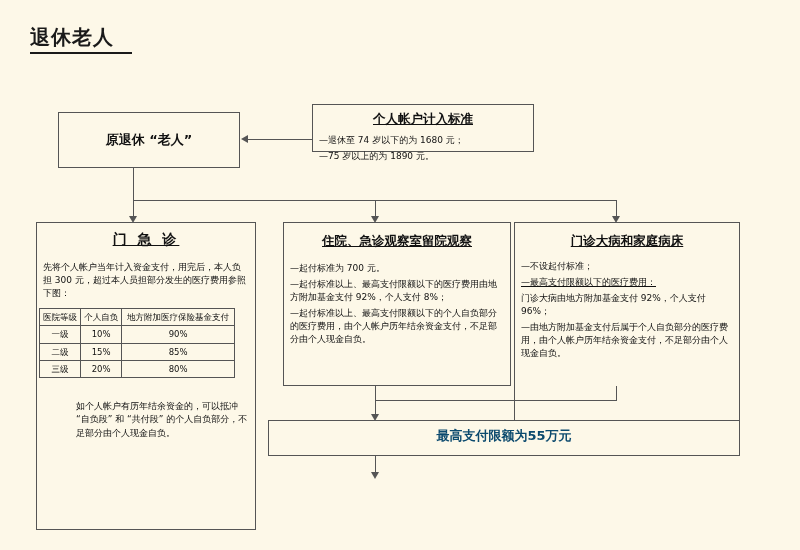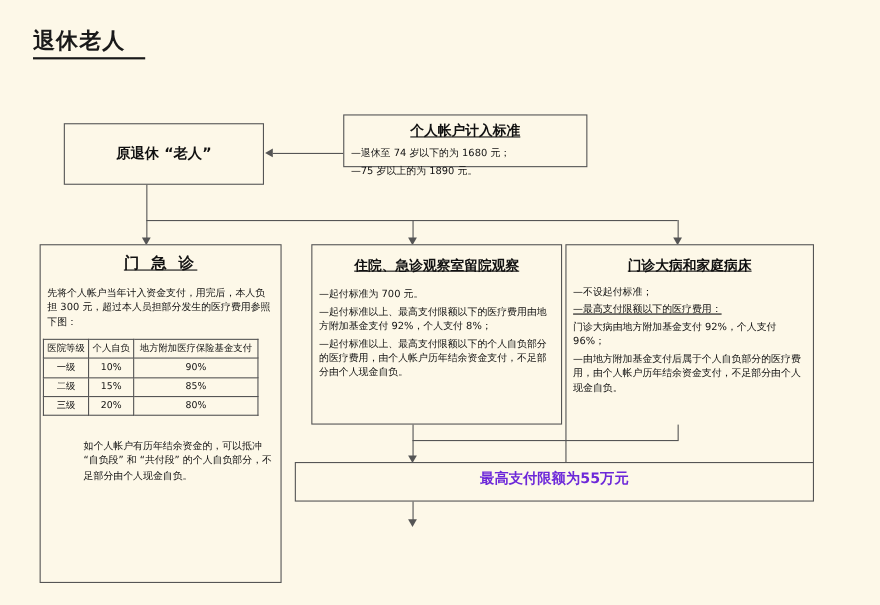--- a/index.html
+++ b/index.html
@@ -109,21 +109,21 @@
     font-size: 9px;
     line-height: 1.5;
     color: #111;
     padding: 4px 6px;
   }
   .uline-inline { text-decoration: underline; }
   .big-label {
     text-align: center;
     font-weight: bold;
     font-size: 13px;
-    color: #6d28d9;
+    color: #0c4a6e;
     line-height: 30px;
   }
   .pay-note {
     font-size: 9.5px;
     color: #111;
     padding: 6px 8px;
     line-height: 1.5;
   }
 </style>
 </head>

